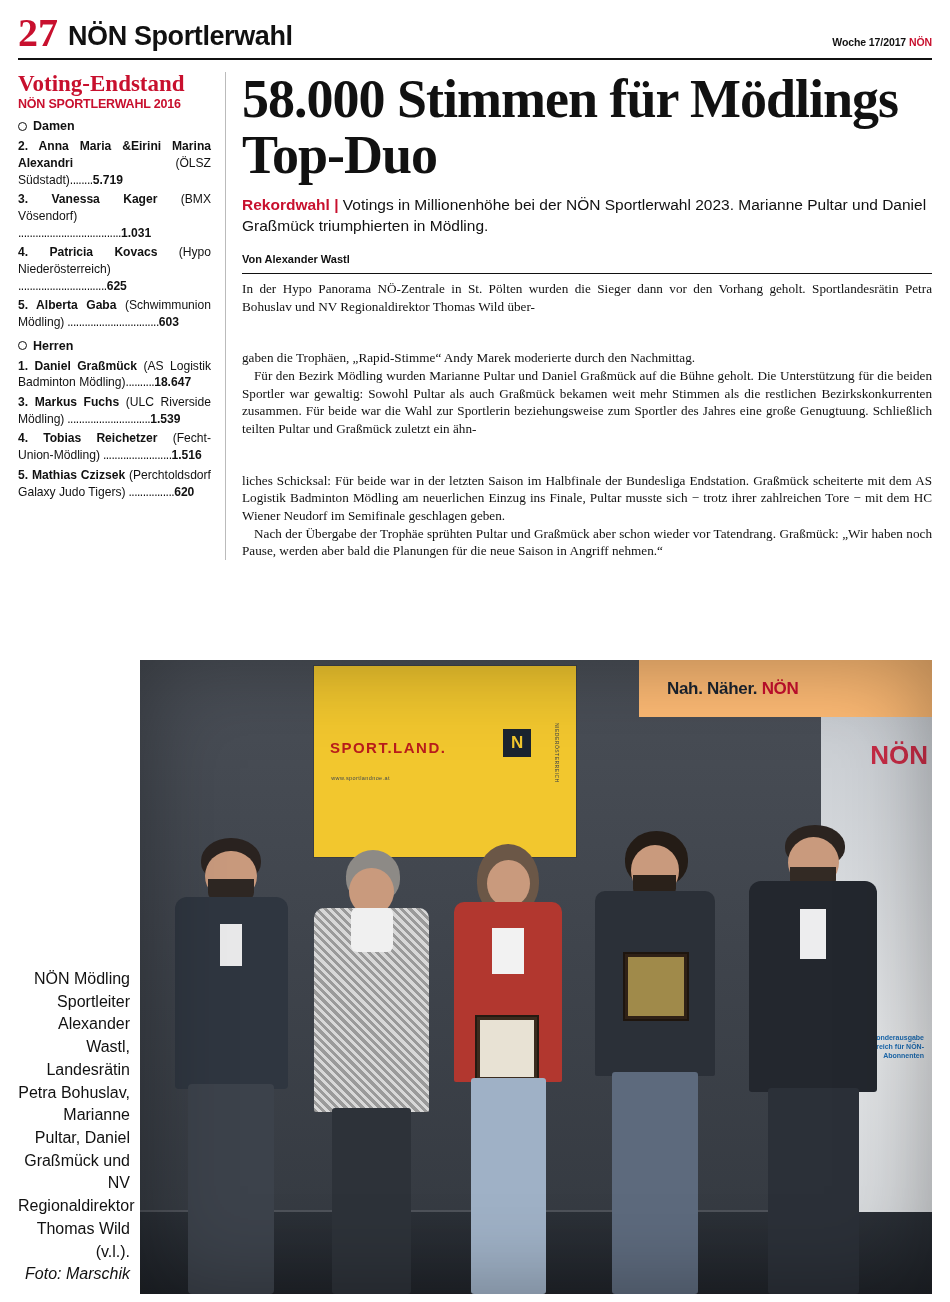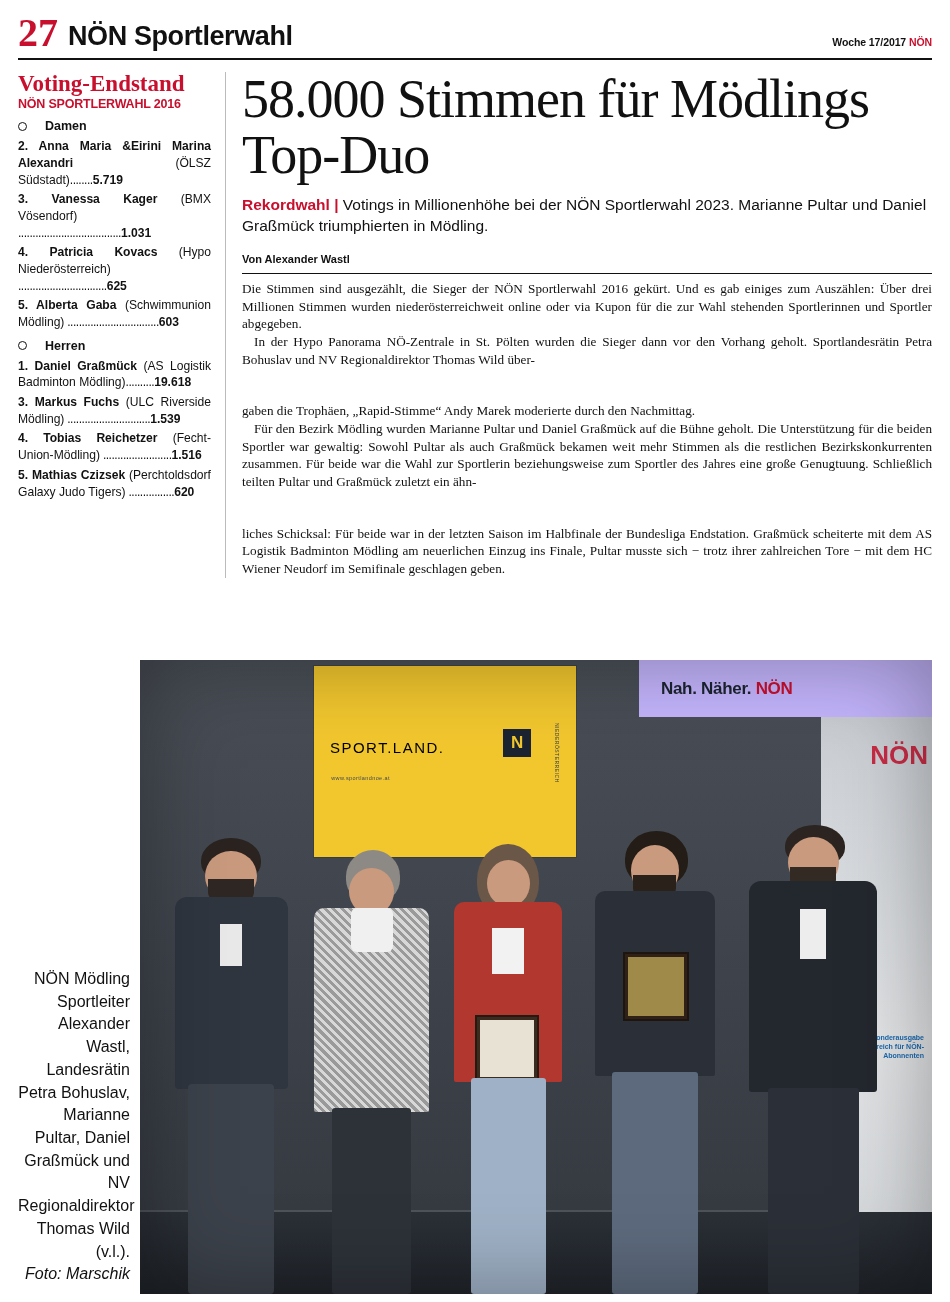--- a/index.html
+++ b/index.html
@@ -78,21 +78,21 @@
   .rail-subtitle {
     font-size: 12.5px;
     font-weight: bold;
     color: #c8102e;
     letter-spacing: -0.2px;
     margin-bottom: 7px;
   }
   .cat-head {
     display: flex;
     align-items: center;
-    gap: 18px;
+    gap: 6px;
     font-size: 12.5px;
     font-weight: bold;
     margin: 8px 0 5px 0;
   }
   .cat-bullet {
     display: inline-block;
     width: 9px; height: 9px;
     border: 1.6px solid #111;
     border-radius: 50%;
   }
@@ -107,21 +107,21 @@
   .entry .dots { letter-spacing: -0.5px; }
   .entry .val { font-weight: bold; }
 
   
   .main {
     flex: 1;
     padding-left: 16px;
   }
   .headline {
     font-family: "Liberation Serif", serif;
-    font-weight: normal;
+    font-weight: bold;
     font-size: 54px;
     line-height: 1.03;
     letter-spacing: -1px;
     margin: 0 0 12px 0;
   }
   .standfirst {
     font-size: 15.5px;
     line-height: 1.32;
     margin-bottom: 12px;
   }
@@ -193,24 +193,24 @@
     position: absolute;
     left: 22%; top: 1%;
     width: 33%; height: 30%;
     background: #f2c72e;
     box-shadow: 0 0 0 1px rgba(0,0,0,.15);
   }
   .banner-left .bl-text {
     position: absolute;
     left: 6%; top: 38%;
     font-family: "Liberation Sans", sans-serif;
-    font-weight: normal;
+    font-weight: bold;
     font-size: 15px;
     letter-spacing: 1.5px;
-    color: #000000;
+    color: #b91c1c;
   }
   .banner-left .bl-sub {
     position: absolute;
     left: 6.5%; top: 57%;
     font-size: 5.5px;
     color: #41484f;
     letter-spacing: .4px;
   }
   .banner-left .bl-badge {
     position: absolute;
@@ -227,26 +227,26 @@
     right: 6%; top: 30%;
     font-size: 5px;
     color: #3a4049;
     writing-mode: vertical-rl;
     letter-spacing: .5px;
   }
   .banner-top-right {
     position: absolute;
     left: 63%; top: 0;
     right: 0; height: 9%;
-    background: #c4b5fd;
+    background: #fdba74;
     color: #1b2430;
     font-weight: bold;
     font-size: 17px;
     display: flex; align-items: center;
-    padding-left: 22px;
+    padding-left: 28px;
     letter-spacing: -0.3px;
   }
   .banner-top-right .non-red { color: #c8102e; }
   .banner-right-panel {
     position: absolute;
     right: 0; top: 9%;
     width: 14%; height: 91%;
     background: linear-gradient(180deg,#c9cdd2 0%,#e3e5e7 55%,#d2d5d8 100%);
   }
   .banner-right-panel .br-non {
@@ -370,21 +370,21 @@
         <span class="nm"><span>5.</span> <span>Alberta Gaba</span></span>
         <span class="club">(Schwimmunion Mödling)</span><span class="dots"> ................................</span><span class="val">603</span>
       </div>
 
       <div class="cat-head">
         <span class="cat-bullet"></span>
         <span>Herren</span>
       </div>
       <div class="entry">
         <span class="nm"><span>1.</span> <span>Daniel Graßmück</span></span>
-        <span class="club">(AS Logistik Badminton Mödling)</span><span class="dots">..........</span><span class="val">19.618</span>
+        <span class="club">(AS Logistik Badminton Mödling)</span><span class="dots">..........</span><span class="val">18.647</span>
       </div>
       <div class="entry">
         <span class="nm"><span>3.</span> <span>Markus Fuchs</span></span>
         <span class="club">(ULC Riverside Mödling)</span><span class="dots"> .............................</span><span class="val">1.539</span>
       </div>
       <div class="entry">
         <span class="nm"><span>4.</span> <span>Tobias Reichetzer</span></span>
         <span class="club">(Fecht-Union-Mödling)</span><span class="dots"> ........................</span><span class="val">1.516</span>
       </div>
       <div class="entry">
@@ -396,31 +396,31 @@
     <section class="main">
       <h1 class="headline">58.000 Stimmen für Mödlings Top-Duo</h1>
 
       <div class="standfirst">
         <span class="kicker">Rekordwahl</span><span class="bar"> | </span><span>Votings in Millionenhöhe bei der NÖN Sportlerwahl 2023. Marianne Pultar und Daniel Graßmück triumphierten in Mödling.</span>
       </div>
 
       <div class="cols">
         <div class="col">
           <div class="byline">Von Alexander Wastl</div>
-          <p>Die Stimmen sind ausgezählt, die Sieger der NÖN Sportlerwahl 2016 gekürt. Und es gab einiges zum Auszählen: Über drei Millionen Stimmen wurden niederösterreichweit online oder via Kupon für die zur Wahl stehenden Sportlerinnen und Sportler abgegeben.</p>
           <p>In der Hypo Panorama NÖ-Zentrale in St. Pölten wurden die Sieger dann vor den Vorhang geholt. Sportlandesrätin Petra Bohuslav und NV Regionaldirektor Thomas Wild über-</p>
         </div>
         <div class="col">
           <div class="col-spacer"></div>
           <p>gaben die Trophäen, „Rapid-Stimme“ Andy Marek moderierte durch den Nachmittag.</p>
           <p>Für den Bezirk Mödling wurden Marianne Pultar und Daniel Graßmück auf die Bühne geholt. Die Unterstützung für die beiden Sportler war gewaltig: Sowohl Pultar als auch Graßmück bekamen weit mehr Stimmen als die restlichen Bezirkskonkurrenten zusammen. Für beide war die Wahl zur Sportlerin beziehungsweise zum Sportler des Jahres eine große Genugtuung. Schließlich teilten Pultar und Graßmück zuletzt ein ähn-</p>
         </div>
         <div class="col">
           <div class="col-spacer"></div>
           <p>liches Schicksal: Für beide war in der letzten Saison im Halbfinale der Bundesliga Endstation. Graßmück scheiterte mit dem AS Logistik Badminton Mödling am neuerlichen Einzug ins Finale, Pultar musste sich − trotz ihrer zahlreichen Tore − mit dem HC Wiener Neudorf im Semifinale geschlagen geben.</p>
+          <p>Nach der Übergabe der Trophäe sprühten Pultar und Graßmück aber schon wieder vor Tatendrang. Graßmück: „Wir haben noch Pause, werden aber bald die Planungen für die neue Saison in Angriff nehmen.“</p>
         </div>
       </div>
     </section>
   </div>
 
   <div class="photo-area">
     <div class="caption">
       <span>NÖN Mödling Sportleiter Alexander Wastl, Landesrätin Petra Bohuslav, Marianne Pultar, Daniel Graßmück und NV Regionaldirektor Thomas Wild (v.l.).</span>
       <div class="credit">Foto: Marschik</div>
     </div>

